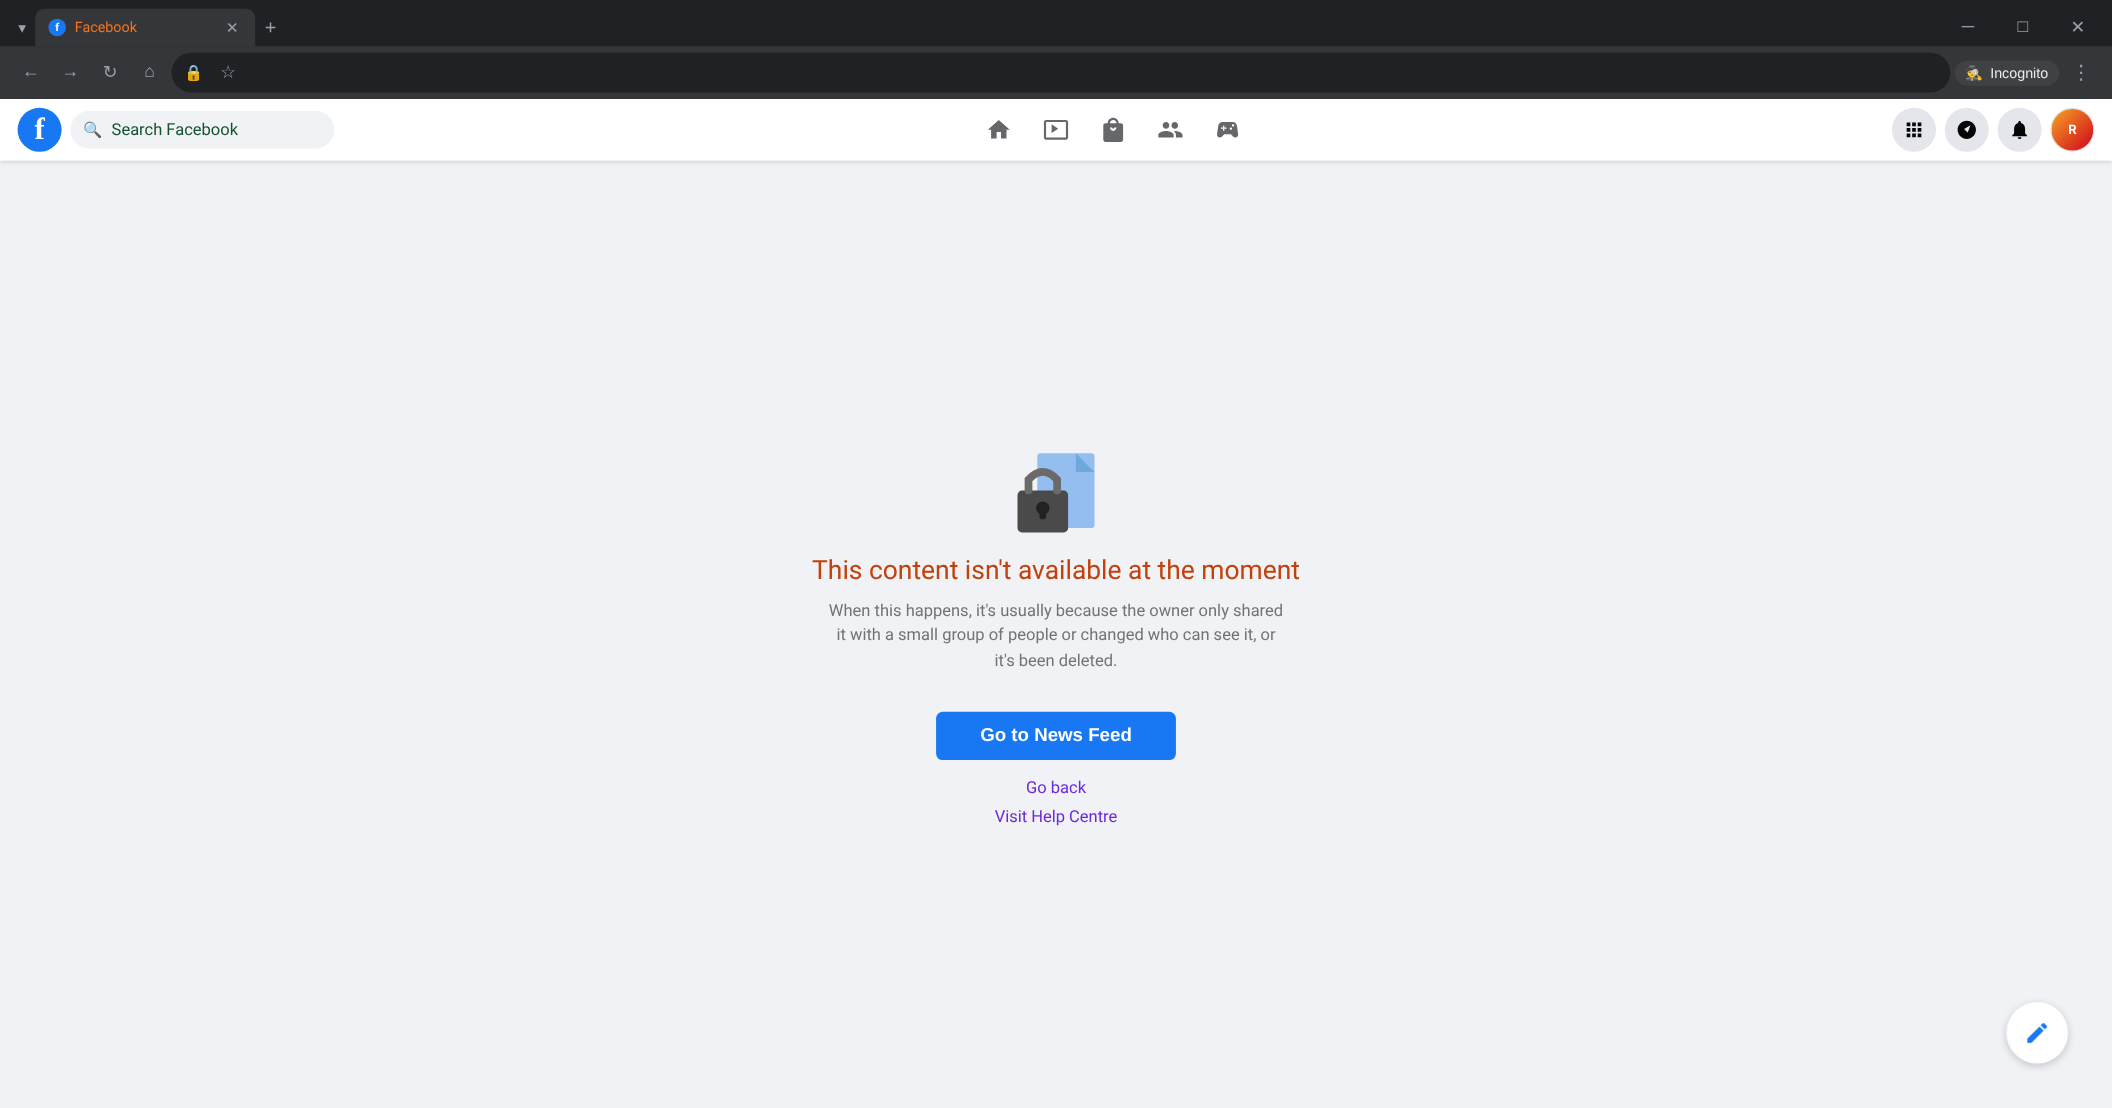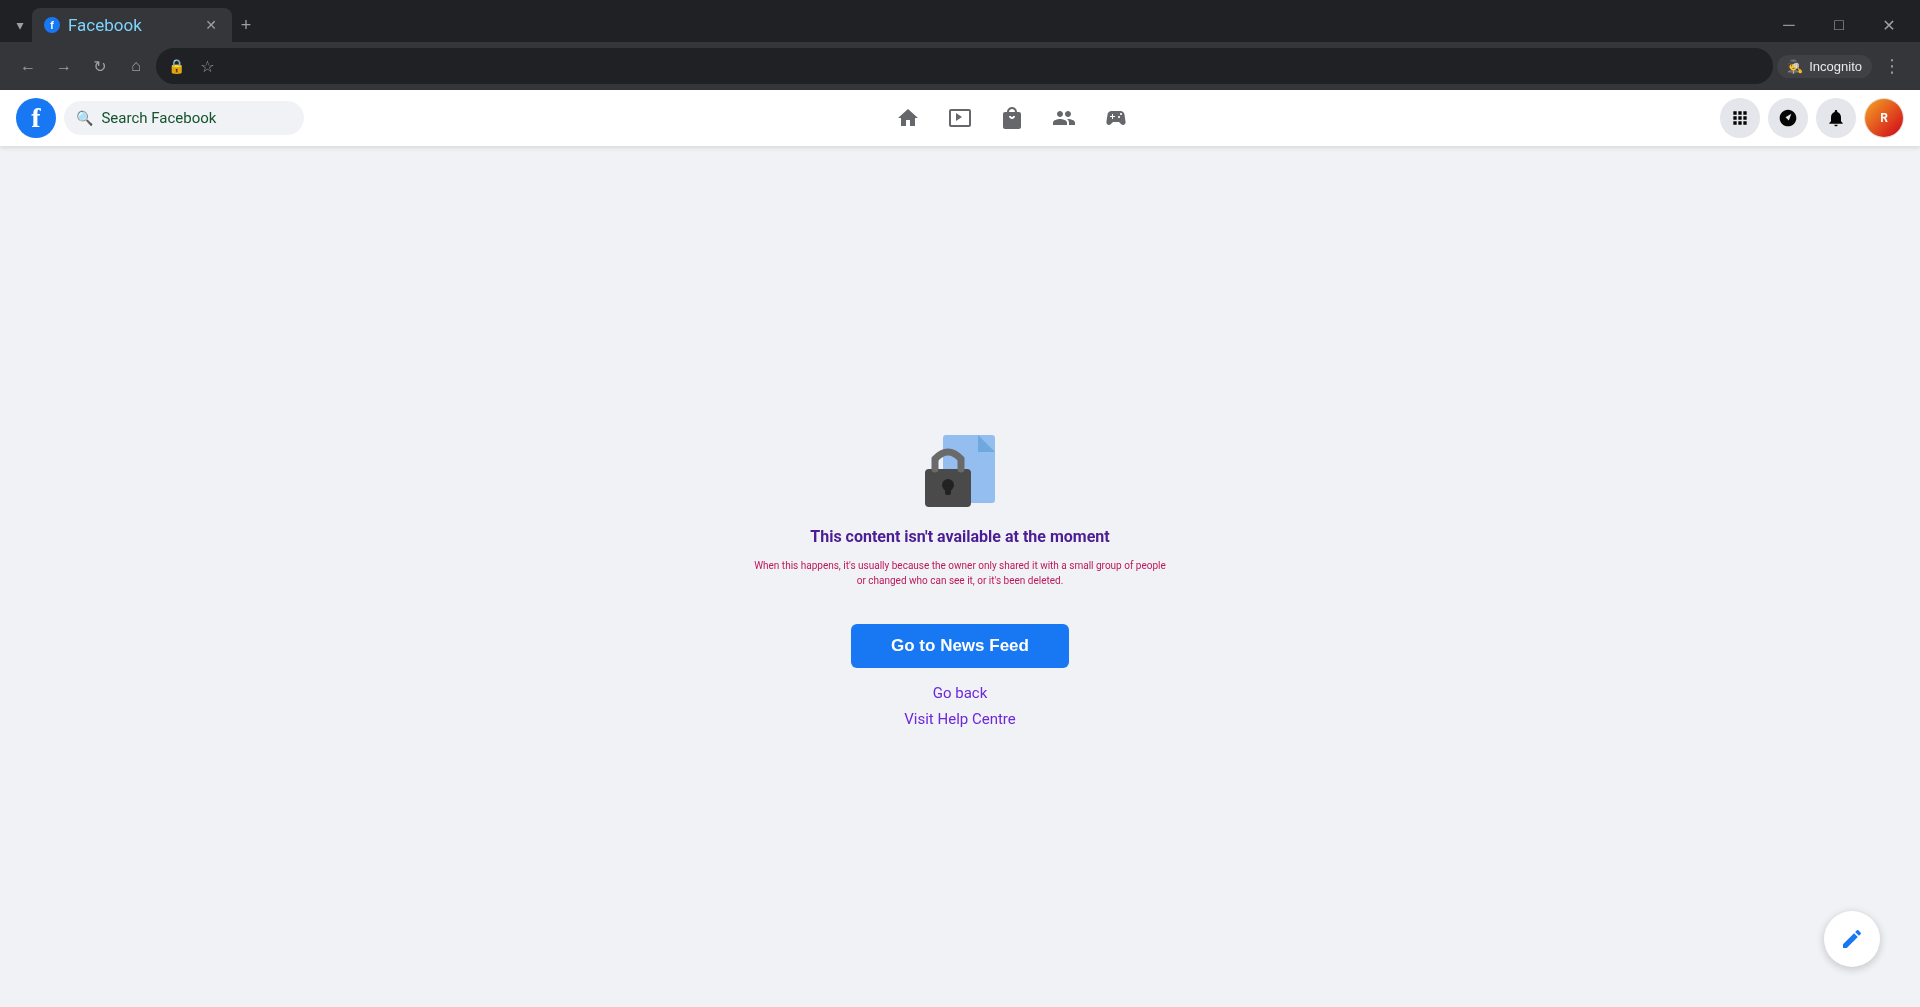--- a/index.html
+++ b/index.html
@@ -7,21 +7,21 @@
 
     
     .browser-chrome { background: #202124; width: 1920px; }
 
     
     .tab-bar { display: flex; align-items: center; padding: 8px 8px 0 8px; height: 42px; }
     .tab-list-btn { background: none; border: none; color: #9aa0a6; cursor: pointer; width: 24px; height: 24px; display: flex; align-items: center; justify-content: center; border-radius: 50%; font-size: 14px; }
     .tab { background: #35363a; border-radius: 8px 8px 0 0; display: flex; align-items: center; padding: 0 12px; height: 34px; min-width: 200px; max-width: 240px; gap: 8px; }
     .tab-favicon { width: 16px; height: 16px; background: #1877f2; border-radius: 50%; display: flex; align-items: center; justify-content: center; }
     .tab-favicon span { color: white; font-weight: bold; font-size: 10px; }
-    .tab-title { color: #7dd3fc; font-size: 17px; flex: 1; white-space: nowrap; overflow: hidden; text-overflow: ellipsis; }
+    .tab-title { color: #f97316; font-size: 13px; flex: 1; white-space: nowrap; overflow: hidden; text-overflow: ellipsis; }
     .tab-close { background: none; border: none; color: #9aa0a6; cursor: pointer; width: 18px; height: 18px; border-radius: 50%; display: flex; align-items: center; justify-content: center; font-size: 14px; }
     .new-tab-btn { background: none; border: none; color: #9aa0a6; cursor: pointer; width: 28px; height: 28px; display: flex; align-items: center; justify-content: center; border-radius: 50%; font-size: 18px; }
     .window-controls { margin-left: auto; display: flex; gap: 4px; }
     .win-btn { background: none; border: none; color: #9aa0a6; cursor: pointer; width: 46px; height: 32px; display: flex; align-items: center; justify-content: center; font-size: 16px; }
 
     
     .toolbar { background: #35363a; display: flex; align-items: center; padding: 6px 12px; gap: 4px; height: 48px; }
     .nav-btn { background: none; border: none; color: #9aa0a6; cursor: pointer; width: 32px; height: 32px; border-radius: 50%; display: flex; align-items: center; justify-content: center; font-size: 16px; }
     .address-bar-wrap { flex: 1; display: flex; align-items: center; background: #202124; border-radius: 20px; padding: 6px 12px; gap: 8px; height: 36px; }
     .security-icon { color: #9aa0a6; font-size: 14px; }
@@ -40,22 +40,22 @@
     .fb-nav-icons { display: flex; align-items: center; gap: 4px; margin-left: auto; flex: 1; justify-content: center; }
     .fb-nav-icon-btn { background: none; border: none; cursor: pointer; width: 48px; height: 48px; border-radius: 8px; display: flex; align-items: center; justify-content: center; color: #65676b; font-size: 22px; }
     .fb-right-actions { display: flex; align-items: center; gap: 8px; margin-left: auto; }
     .fb-action-btn { width: 40px; height: 40px; border-radius: 50%; background: #e4e6eb; border: none; cursor: pointer; display: flex; align-items: center; justify-content: center; font-size: 18px; color: #050505; }
     .fb-avatar { width: 40px; height: 40px; border-radius: 50%; overflow: hidden; cursor: pointer; border: 1px solid #ddd; }
     .fb-avatar-img { width: 100%; height: 100%; background: linear-gradient(135deg, #f5a623, #d0021b); display: flex; align-items: center; justify-content: center; color: white; font-weight: bold; font-size: 14px; }
 
     
     .fb-main { background: #f0f2f5; min-height: calc(1007px - 56px - 90px); display: flex; align-items: center; justify-content: center; }
     .error-container { display: flex; flex-direction: column; align-items: center; justify-content: center; padding: 60px 20px; text-align: center; }
-    .error-title { font-size: 16px; font-weight: 700; color: #4c1d95; margin-bottom: 12px; }
-    .error-desc { font-size: 10px; color: #be185d; max-width: 420px; line-height: 1.5; margin-bottom: 36px; }
+    .error-title { font-size: 24px; font-weight: 400; color: #c2410c; margin-bottom: 12px; }
+    .error-desc { font-size: 15px; color: #737373; max-width: 420px; line-height: 1.5; margin-bottom: 36px; }
     .go-news-feed-btn { background: #1877f2; color: white; border: none; border-radius: 6px; padding: 12px 40px; font-size: 17px; font-weight: 600; cursor: pointer; margin-bottom: 16px; }
     .link-btn { background: none; border: none; color: #6d28d9; font-size: 15px; cursor: pointer; display: block; margin-bottom: 8px; text-decoration: none; }
 
     
     .float-compose { position: fixed; bottom: 40px; right: 40px; width: 56px; height: 56px; background: white; border-radius: 50%; box-shadow: 0 2px 8px rgba(0,0,0,0.2); display: flex; align-items: center; justify-content: center; cursor: pointer; border: none; font-size: 22px; color: #1877f2; }
 
     
     .lock-doc-icon { width: 110px; height: 110px; position: relative; }
   </style>
 </head>

